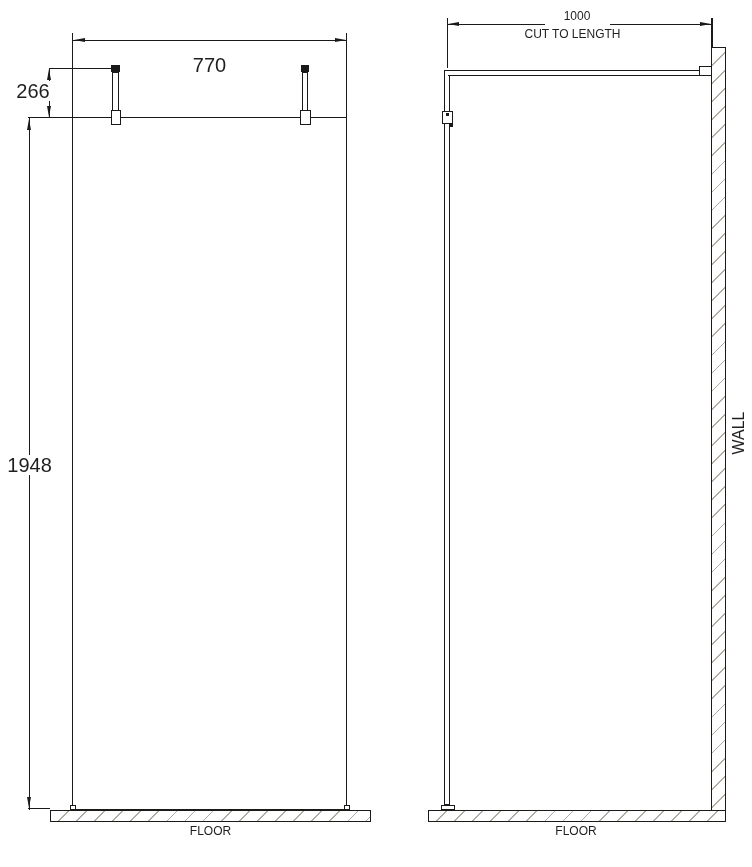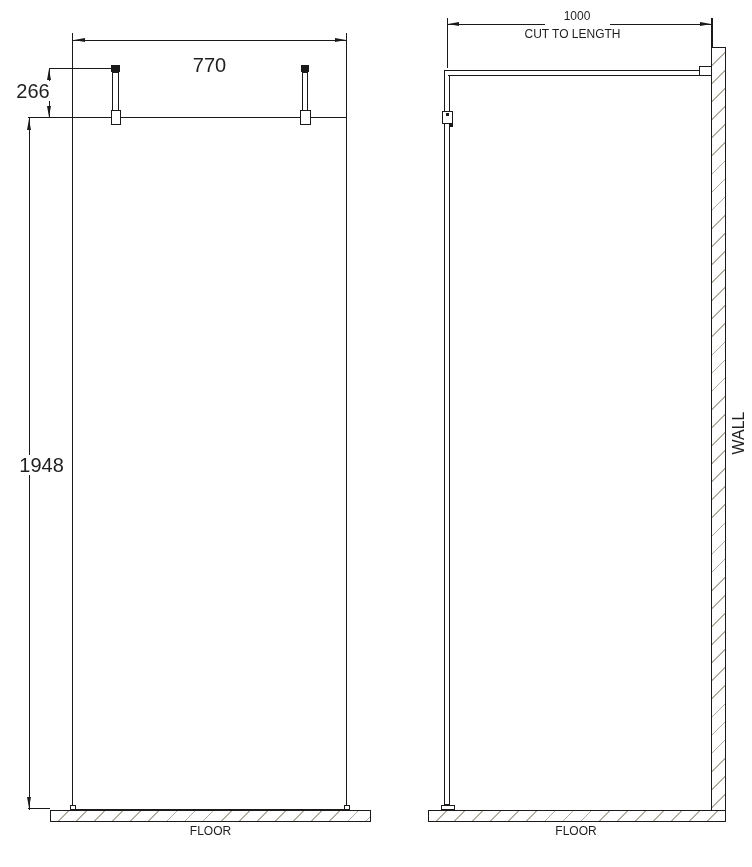--- a/index.html
+++ b/index.html
@@ -80,21 +80,21 @@
     <div class="ln" style="left:48.9px; top:67.7px; width:1.3px; height:49.3px;"></div>
     <div class="arr arr-up" style="left:47.1px; top:69.2px;"></div>
     <div class="arr arr-down" style="left:47.1px; top:105.8px;"></div>
     <div class="dim-num" style="left:33px; top:90.5px; padding:0 2px;">266</div>
 
     <div class="ln" style="left:28px; top:117px; width:44px; height:1.3px;"></div>
     <div class="ln" style="left:28px; top:808.2px; width:22px; height:1.3px;"></div>
     <div class="ln" style="left:28.9px; top:117px; width:1.3px; height:692.5px;"></div>
     <div class="arr arr-up" style="left:27.1px; top:118.6px;"></div>
     <div class="arr arr-down" style="left:27.1px; top:797.2px;"></div>
-    <div class="dim-num" style="left:29.6px; top:464.5px;margin-left:12px;">1948</div>
+    <div class="dim-num" style="left:29.6px; top:464.5px;">1948</div>
 
     <div class="solid" style="left:111.4px; top:65px; width:8.2px; height:6.8px;"></div>
     <div class="thin-outline" style="left:112.4px; top:71.5px; width:6.2px; height:39.5px;"></div>
     <div class="outline" style="left:110.5px; top:110.4px; width:10.8px; height:14.3px;"></div>
 
     <div class="solid" style="left:300.8px; top:65px; width:8.2px; height:6.8px;"></div>
     <div class="thin-outline" style="left:301.8px; top:71.5px; width:6.2px; height:39.5px;"></div>
     <div class="outline" style="left:299.9px; top:110.4px; width:10.8px; height:14.3px;"></div>
 
     <div class="hatch" style="left:50px; top:809.5px; width:321px; height:12.8px;"></div>

